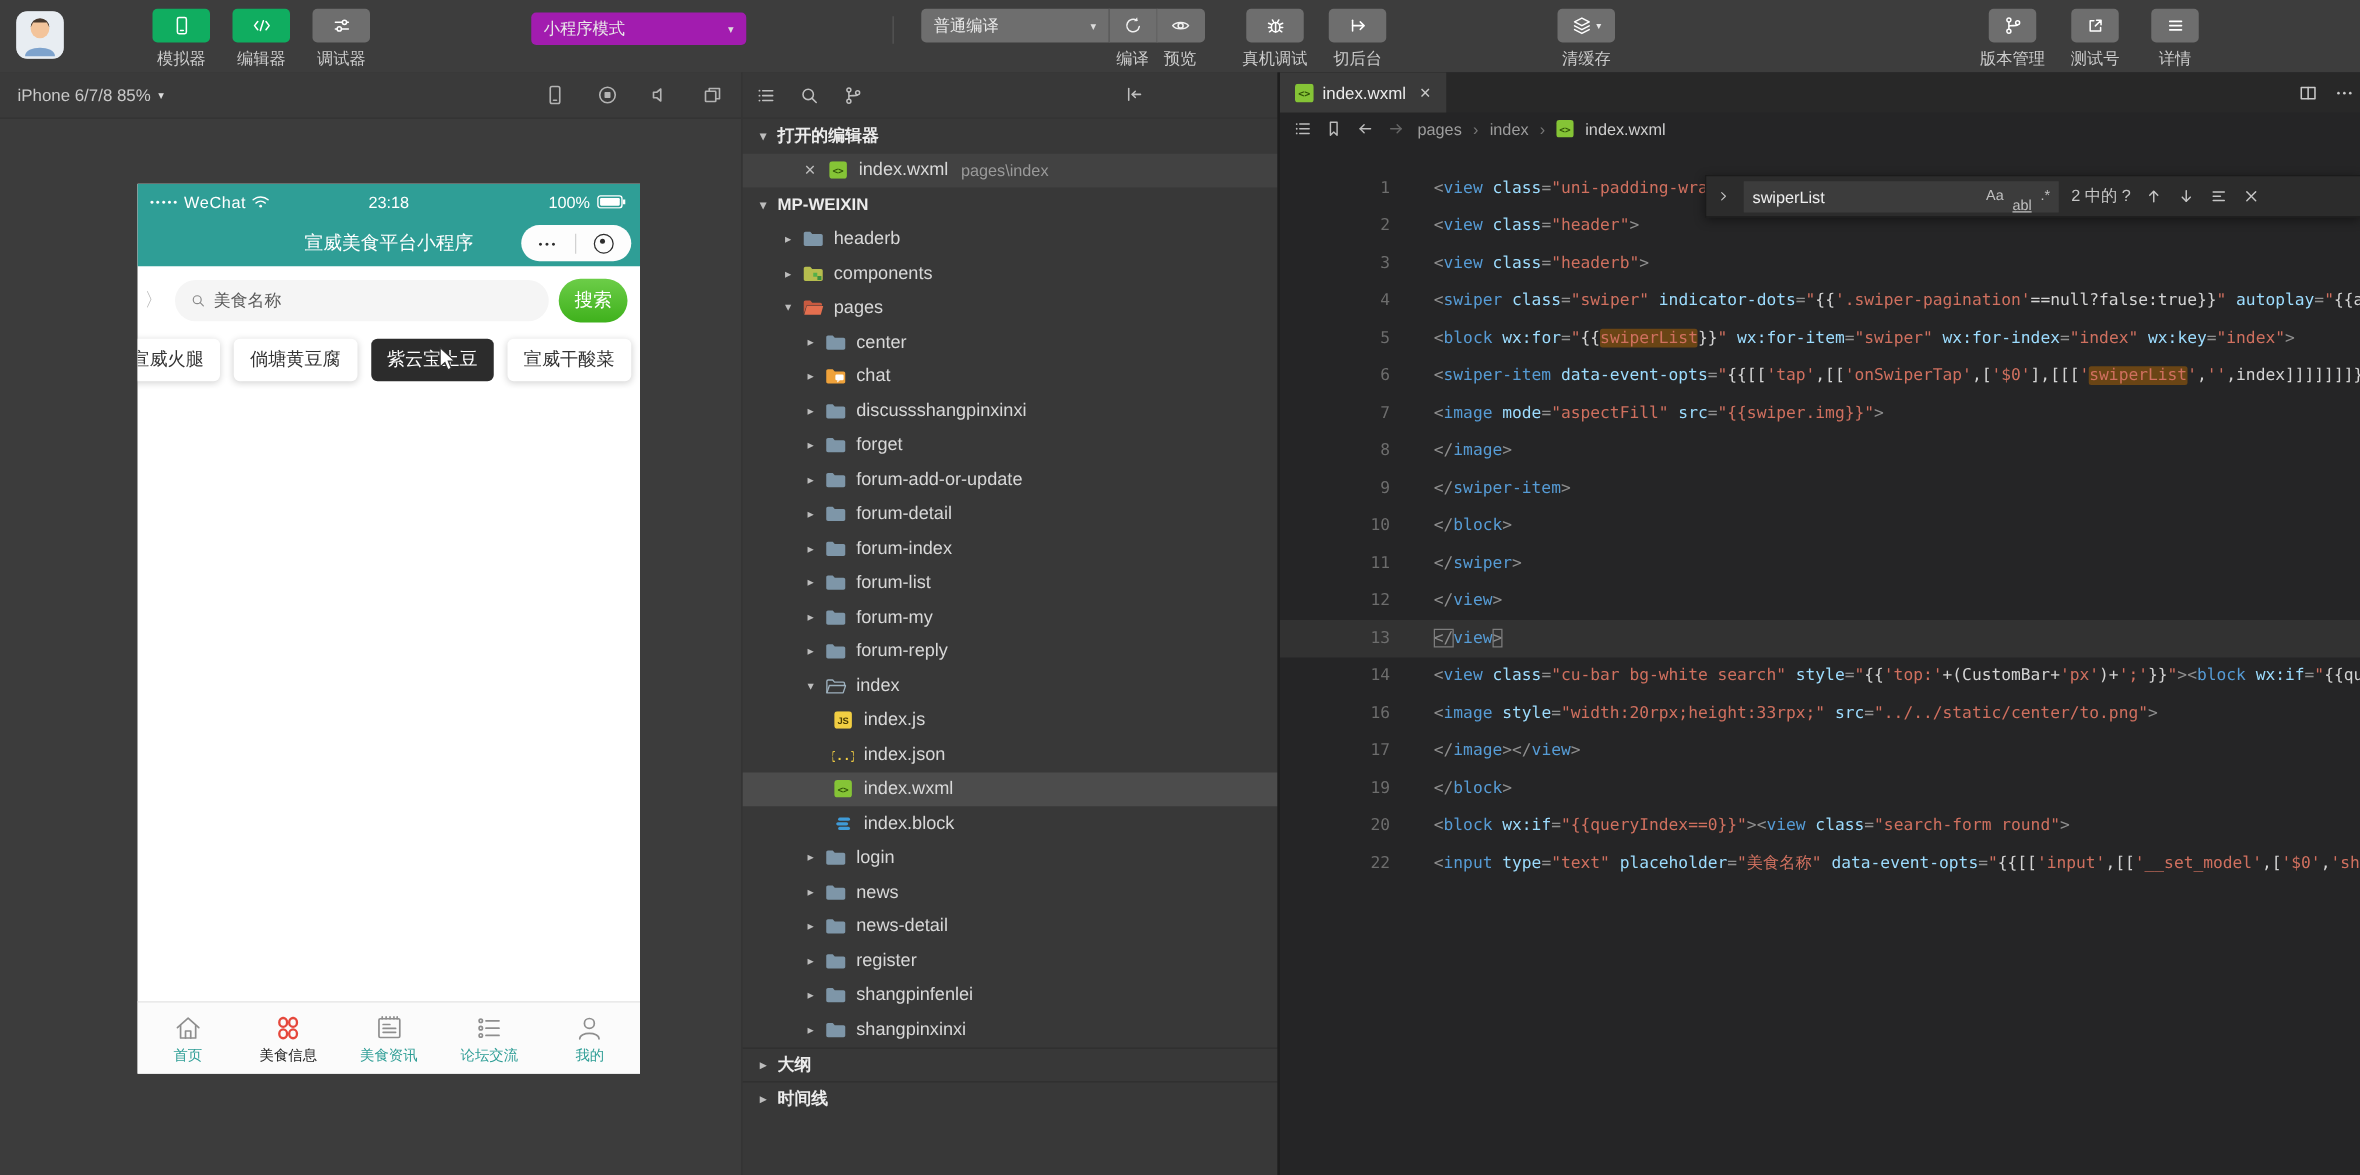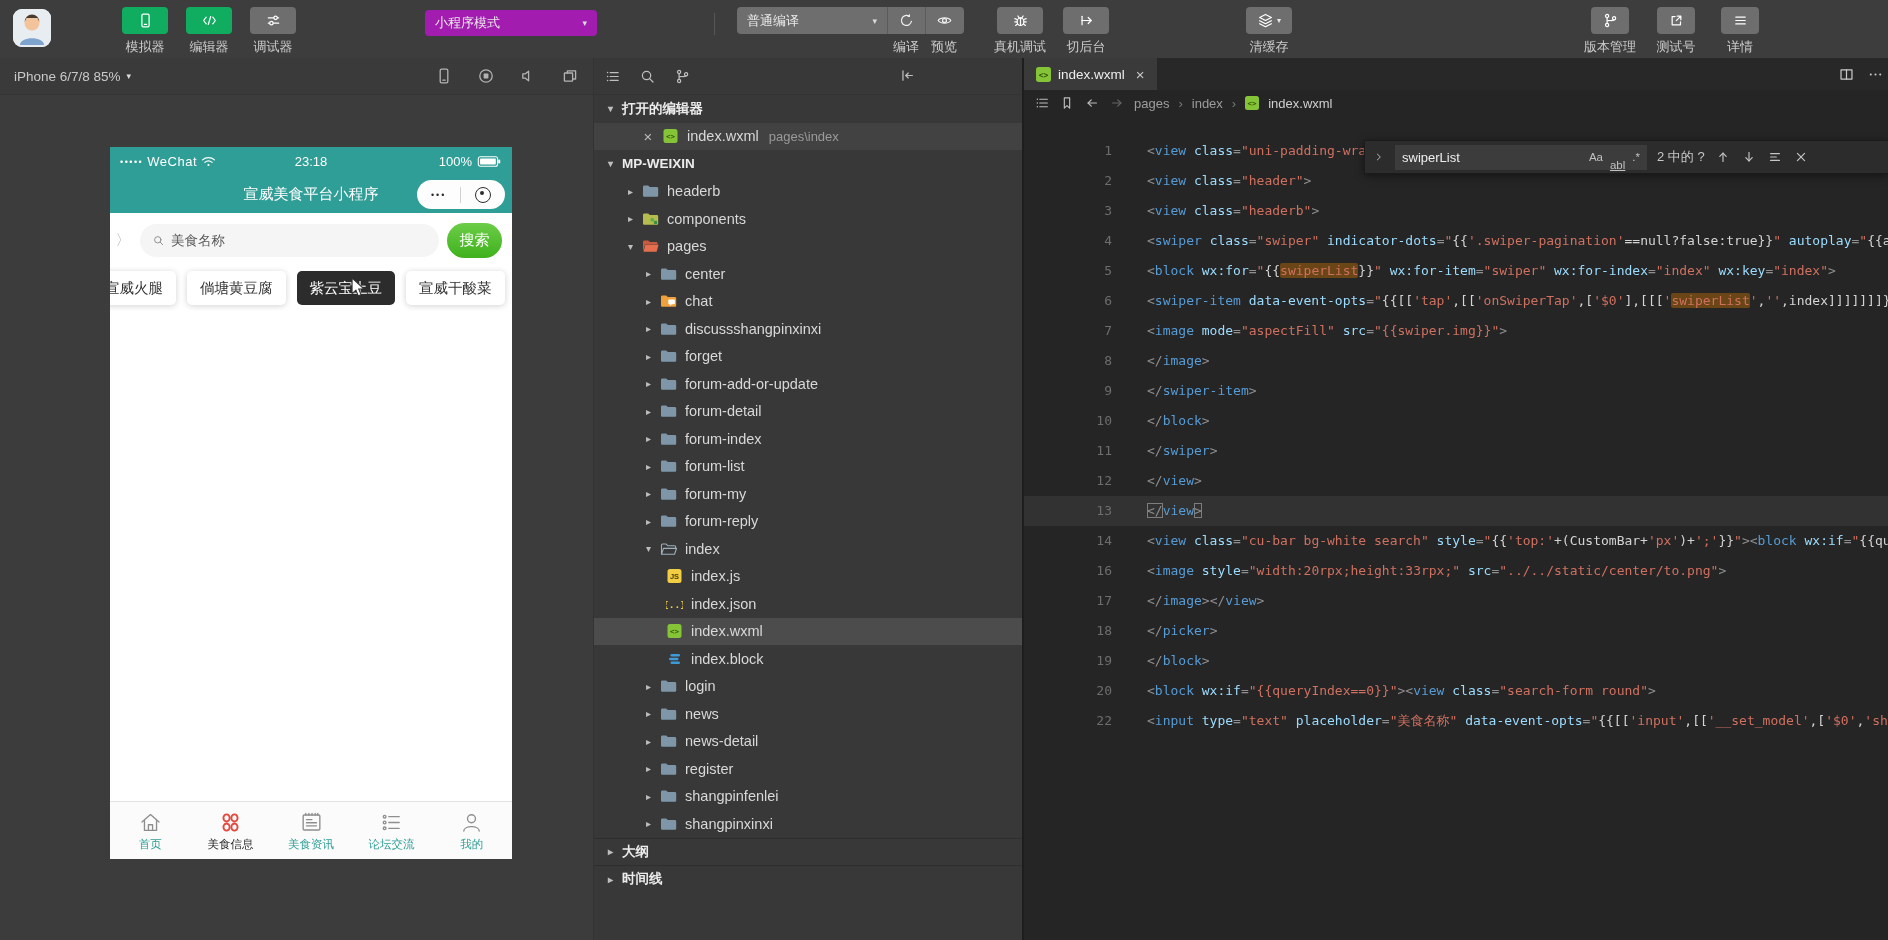--- a/index.html
+++ b/index.html
@@ -801,21 +801,20 @@
         <div class="cline"><span class="ln">7</span><span class="ctext"><span class="ck-p">&lt;</span><span class="ck-t">image</span><span class="ck-x"> </span><span class="ck-a">mode</span><span class="ck-p">=</span><span class="ck-s">"aspectFill"</span><span class="ck-x"> </span><span class="ck-a">src</span><span class="ck-p">=</span><span class="ck-s">"{{swiper.img}}"</span><span class="ck-p">&gt;</span></span></div>
         <div class="cline"><span class="ln">8</span><span class="ctext"><span class="ck-p">&lt;/</span><span class="ck-t">image</span><span class="ck-p">&gt;</span></span></div>
         <div class="cline"><span class="ln">9</span><span class="ctext"><span class="ck-p">&lt;/</span><span class="ck-t">swiper-item</span><span class="ck-p">&gt;</span></span></div>
         <div class="cline"><span class="ln">10</span><span class="ctext"><span class="ck-p">&lt;/</span><span class="ck-t">block</span><span class="ck-p">&gt;</span></span></div>
         <div class="cline"><span class="ln">11</span><span class="ctext"><span class="ck-p">&lt;/</span><span class="ck-t">swiper</span><span class="ck-p">&gt;</span></span></div>
         <div class="cline"><span class="ln">12</span><span class="ctext"><span class="ck-p">&lt;/</span><span class="ck-t">view</span><span class="ck-p">&gt;</span></span></div>
         <div class="cline cur"><span class="ln">13</span><span class="ctext"><span class="ck-p ck-bx">&lt;/</span><span class="ck-t">view</span><span class="ck-p ck-bx">&gt;</span></span></div>
         <div class="cline"><span class="ln">14</span><span class="ctext"><span class="ck-p">&lt;</span><span class="ck-t">view</span><span class="ck-x"> </span><span class="ck-a">class</span><span class="ck-p">=</span><span class="ck-s">"cu-bar bg-white search"</span><span class="ck-x"> </span><span class="ck-a">style</span><span class="ck-p">=</span><span class="ck-s">"</span><span class="ck-x">{{</span><span class="ck-s">'top:'</span><span class="ck-x">+(CustomBar+</span><span class="ck-s">'px'</span><span class="ck-x">)+</span><span class="ck-s">';'</span><span class="ck-x">}}</span><span class="ck-s">"</span><span class="ck-p">&gt;</span><span class="ck-p">&lt;</span><span class="ck-t">block</span><span class="ck-x"> </span><span class="ck-a">wx:if</span><span class="ck-p">=</span><span class="ck-s">"</span><span class="ck-x">{{qu</span></span></div>
         <div class="cline"><span class="ln">16</span><span class="ctext"><span class="ck-p">&lt;</span><span class="ck-t">image</span><span class="ck-x"> </span><span class="ck-a">style</span><span class="ck-p">=</span><span class="ck-s">"width:20rpx;height:33rpx;"</span><span class="ck-x"> </span><span class="ck-a">src</span><span class="ck-p">=</span><span class="ck-s">"../../static/center/to.png"</span><span class="ck-p">&gt;</span></span></div>
         <div class="cline"><span class="ln">17</span><span class="ctext"><span class="ck-p">&lt;/</span><span class="ck-t">image</span><span class="ck-p">&gt;</span><span class="ck-p">&lt;/</span><span class="ck-t">view</span><span class="ck-p">&gt;</span></span></div>
-        <div class="cline"><span class="ln">18</span><span class="ctext"><span class="ck-p">&lt;/</span><span class="ck-t">picker</span><span class="ck-p">&gt;</span></span></div>
         <div class="cline"><span class="ln">19</span><span class="ctext"><span class="ck-p">&lt;/</span><span class="ck-t">block</span><span class="ck-p">&gt;</span></span></div>
         <div class="cline"><span class="ln">20</span><span class="ctext"><span class="ck-p">&lt;</span><span class="ck-t">block</span><span class="ck-x"> </span><span class="ck-a">wx:if</span><span class="ck-p">=</span><span class="ck-s">"{{queryIndex==0}}"</span><span class="ck-p">&gt;</span><span class="ck-p">&lt;</span><span class="ck-t">view</span><span class="ck-x"> </span><span class="ck-a">class</span><span class="ck-p">=</span><span class="ck-s">"search-form round"</span><span class="ck-p">&gt;</span></span></div>
         <div class="cline"><span class="ln">22</span><span class="ctext"><span class="ck-p">&lt;</span><span class="ck-t">input</span><span class="ck-x"> </span><span class="ck-a">type</span><span class="ck-p">=</span><span class="ck-s">"text"</span><span class="ck-x"> </span><span class="ck-a">placeholder</span><span class="ck-p">=</span><span class="ck-s">"美食名称"</span><span class="ck-x"> </span><span class="ck-a">data-event-opts</span><span class="ck-p">=</span><span class="ck-s">"</span><span class="ck-x">{{[[</span><span class="ck-s">'input'</span><span class="ck-x">,[[</span><span class="ck-s">'__set_model'</span><span class="ck-x">,[</span><span class="ck-s">'$0'</span><span class="ck-x">,</span><span class="ck-s">'sh</span></span></div>
       </div>
     <div id="findwidget">
       <span class="ic small">
           <svg xmlns="http://www.w3.org/2000/svg" viewBox="0 0 18 18" fill="none" stroke="currentColor" stroke-width="1.3" stroke-linecap="round" stroke-linejoin="round">
             <path d="M6.5 4.6 11 9 6.5 13.4"></path>
           </svg>
         </span>

